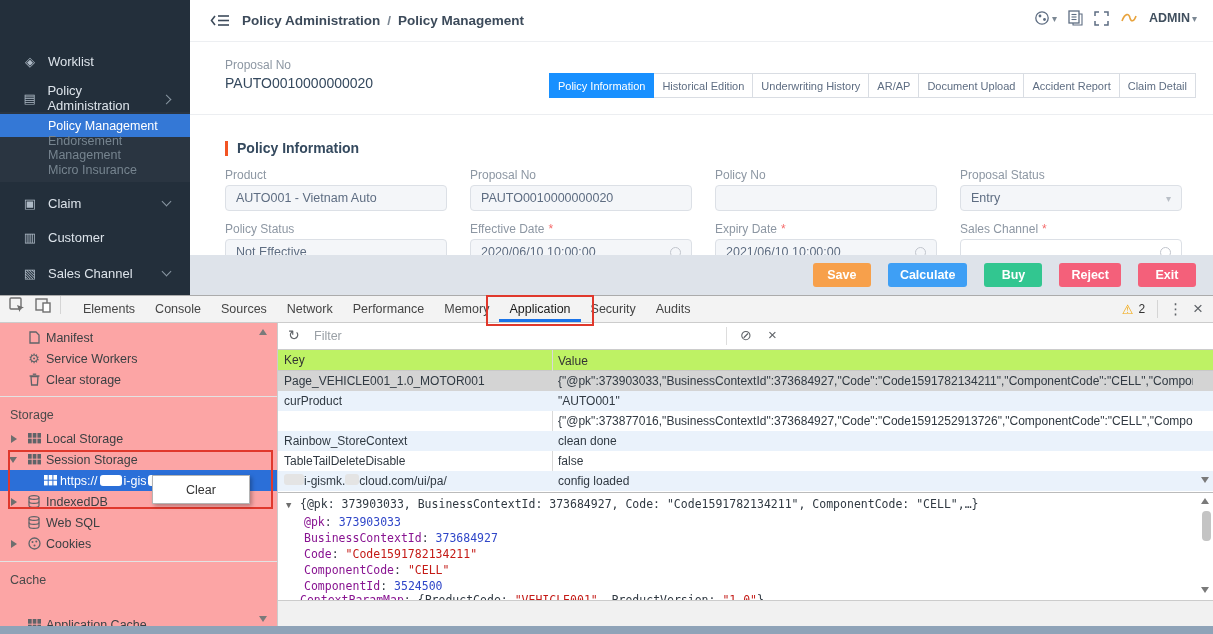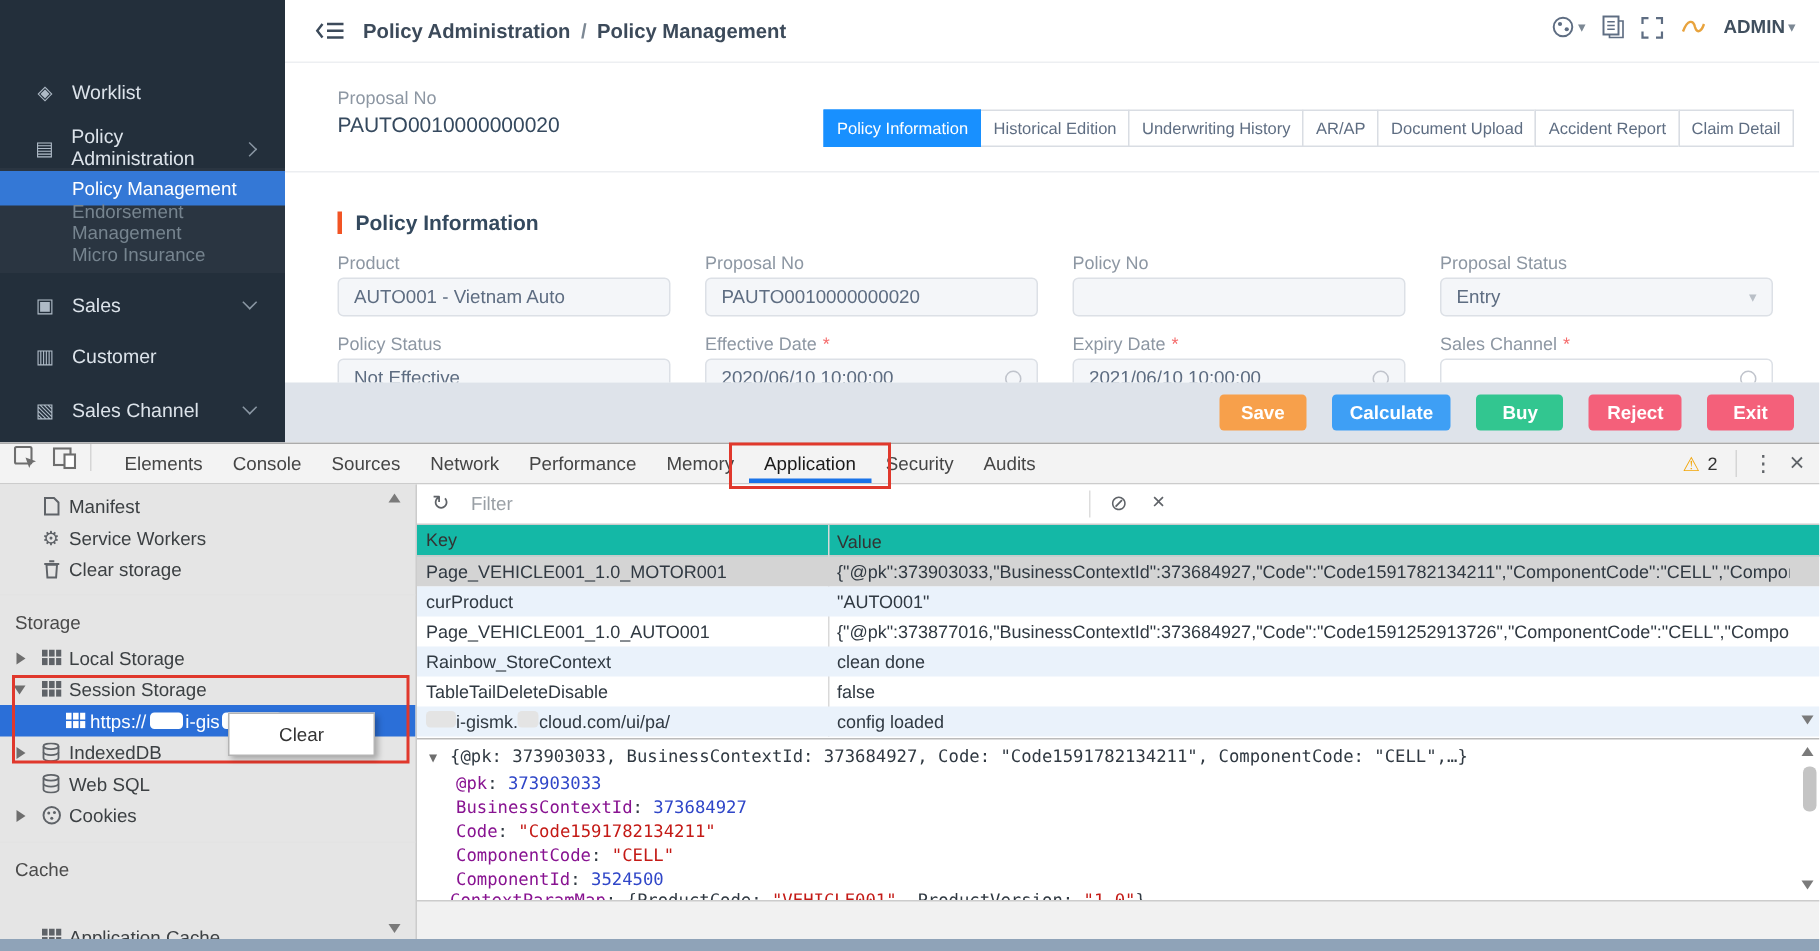--- a/index.html
+++ b/index.html
@@ -53,21 +53,21 @@
   .dt-tab{position:relative;height:100%;display:flex;align-items:center;padding:0 10px;font-size:12.5px;color:#454545;cursor:pointer;white-space:nowrap}
   .dt-tab.active{color:#1A1A1A;box-shadow:inset 0 -3px 0 #1A73E8}
   #anno-tab{position:absolute;left:-13px;right:-13px;top:-1px;height:31px;border:2px solid #E0382C;z-index:40;pointer-events:none}
   #dt-right{margin-left:auto;display:flex;align-items:center;gap:10px;padding-right:10px}
   .warn-ic{color:#F2A60A;font-size:13px}
   .warn-count{font-size:12px;color:#333;margin-left:-5px}
   .kebab{color:#5F6368;font-size:15px;cursor:pointer}
   .dt-close{color:#5F6368;font-size:17px;cursor:pointer}
 
   #dt-body{position:absolute;left:0;top:27px;width:100%;height:304px}
-  #dt-sidebar{position:absolute;left:0;top:0;width:278px;height:100%;background:#e5e5e5;border-right:1px solid #CCC;overflow:hidden}
+  #dt-sidebar{position:absolute;left:0;top:0;width:278px;height:100%;background:#fca5a5;border-right:1px solid #CCC;overflow:hidden}
   .dsrow{position:absolute;left:0;width:100%;height:21px;display:flex;align-items:center;font-size:12.5px;color:#3C4043;cursor:pointer}
   .dsrow .tri{width:0;height:0;border-top:4px solid transparent;border-bottom:4px solid transparent;border-left:6px solid #6E6E6E;position:absolute;left:11px}
   .dsrow .tri.down{border-left:4px solid transparent;border-right:4px solid transparent;border-top:6px solid #6E6E6E;border-bottom:none;left:9px}
   .dsrow .dsic{position:absolute;left:27px;width:14px;display:flex;justify-content:center;color:#5F6368}
   .dsrow .dstext{position:absolute;left:46px;white-space:nowrap}
   .dsrow.url-sel{background:#2B6FD8;color:#fff}
   .dsrow.url-sel .dstext{left:60px;display:flex;align-items:center;gap:2px}
   .dsrow.url-sel .dsic{left:43px;color:#fff}
   .ds-header{position:absolute;left:10px;font-size:12.5px;color:#4A4A4A}
   .ds-div{position:absolute;left:0;width:100%;height:1px;background:#E3E3E3}
@@ -79,21 +79,21 @@
 
   #dt-main{position:absolute;left:278px;top:0;right:0;height:100%}
   #dt-toolbar{position:absolute;left:0;top:0;width:100%;height:27px;background:#fff;border-bottom:1px solid #CCC}
   #refresh-ic{position:absolute;left:10px;top:4px;font-size:14px;color:#5F6368;cursor:pointer}
   #filter-input{position:absolute;left:36px;top:3px;width:380px;height:20px;border:none;outline:none;font-size:12.5px;color:#333;font-family:"Liberation Sans",sans-serif}
   #filter-input::placeholder{color:#9AA0A6}
   #tb-sep2{position:absolute;left:448px;top:4px;width:1px;height:18px;background:#DDD}
   #block-ic{position:absolute;left:462px;top:4px;font-size:14px;color:#5F6368;cursor:pointer}
   #clear-x-ic{position:absolute;left:490px;top:3px;font-size:15px;color:#5F6368;cursor:pointer}
 
-  #grid-hdr{position:absolute;left:0;top:27px;width:100%;height:21px;background:#14b8a6;border-bottom:1px solid #C9C9C9;font-size:12px;color:#333}
+  #grid-hdr{position:absolute;left:0;top:27px;width:100%;height:21px;background:#bef264;border-bottom:1px solid #C9C9C9;font-size:12px;color:#333}
   .col-key{position:absolute;left:6px;top:3px}
   .col-val{position:absolute;left:280px;top:4px}
   .col-div{position:absolute;left:274px;top:0;width:1px;height:141px;background:#D9D9D9}
   .grow{position:absolute;left:0;width:100%;height:20px;font-size:12px;color:#303942;cursor:default}
   .grow .gk{position:absolute;left:6px;top:3px;width:262px;white-space:nowrap;overflow:hidden}
   .grow .gv{position:absolute;left:280px;top:3px;right:20px;white-space:nowrap;overflow:hidden}
   .grow.sel{background:#D4D4D4}
   .grow.alt{background:#EAF2FB}
 
   #dt-preview{position:absolute;left:0;top:169px;width:100%;height:108px;background:#fff;border-top:1px solid #BBB;overflow:hidden;font-family:"DejaVu Sans Mono",monospace;font-size:11.5px}
@@ -135,21 +135,21 @@
     </div>
     <div class="ssub" style="top:24px">
       <span>Endorsement Management</span>
     </div>
     <div class="ssub" style="top:46px">
       <span>Micro Insurance</span>
     </div>
   </div>
   <div class="snav" style="top:190px">
     <span class="ic">▣</span>
-    <span>Sales</span>
+    <span>Claim</span>
     <span class="chev"></span>
   </div>
   <div class="snav" style="top:224px">
     <span class="ic">▥</span>
     <span>Customer</span>
   </div>
   <div class="snav" style="top:260px">
     <span class="ic">▧</span>
     <span>Sales Channel</span>
     <span class="chev"></span>
@@ -490,21 +490,20 @@
 
       <div class="grow sel" style="top:48px">
         <span class="gk">Page_VEHICLE001_1.0_MOTOR001</span>
         <span class="gv">{"@pk":373903033,"BusinessContextId":373684927,"Code":"Code1591782134211","ComponentCode":"CELL","Componen…</span>
       </div>
       <div class="grow alt" style="top:68px">
         <span class="gk">curProduct</span>
         <span class="gv">"AUTO001"</span>
       </div>
       <div class="grow" style="top:88px">
-        <span class="gk">Page_VEHICLE001_1.0_AUTO001</span>
         <span class="gv">{"@pk":373877016,"BusinessContextId":373684927,"Code":"Code1591252913726","ComponentCode":"CELL","Componen…</span>
       </div>
       <div class="grow alt" style="top:108px">
         <span class="gk">Rainbow_StoreContext</span>
         <span class="gv">clean done</span>
       </div>
       <div class="grow" style="top:128px">
         <span class="gk">TableTailDeleteDisable</span>
         <span class="gv">false</span>
       </div>

